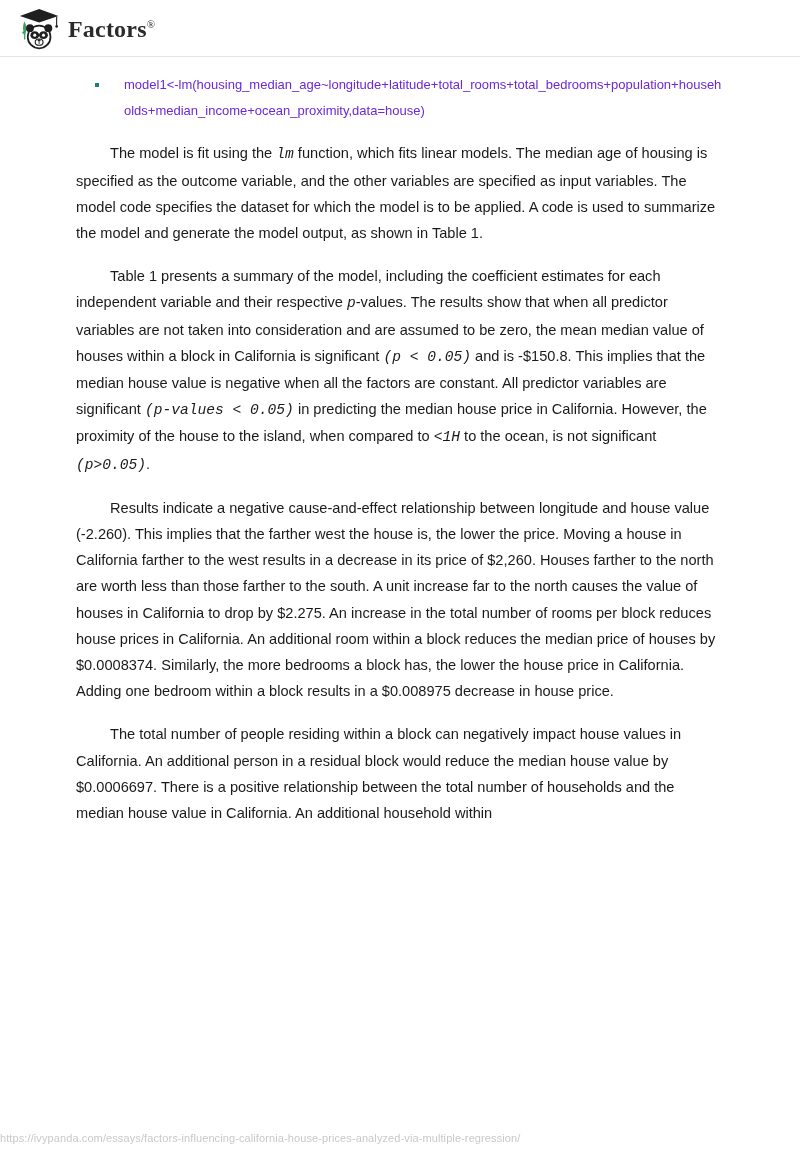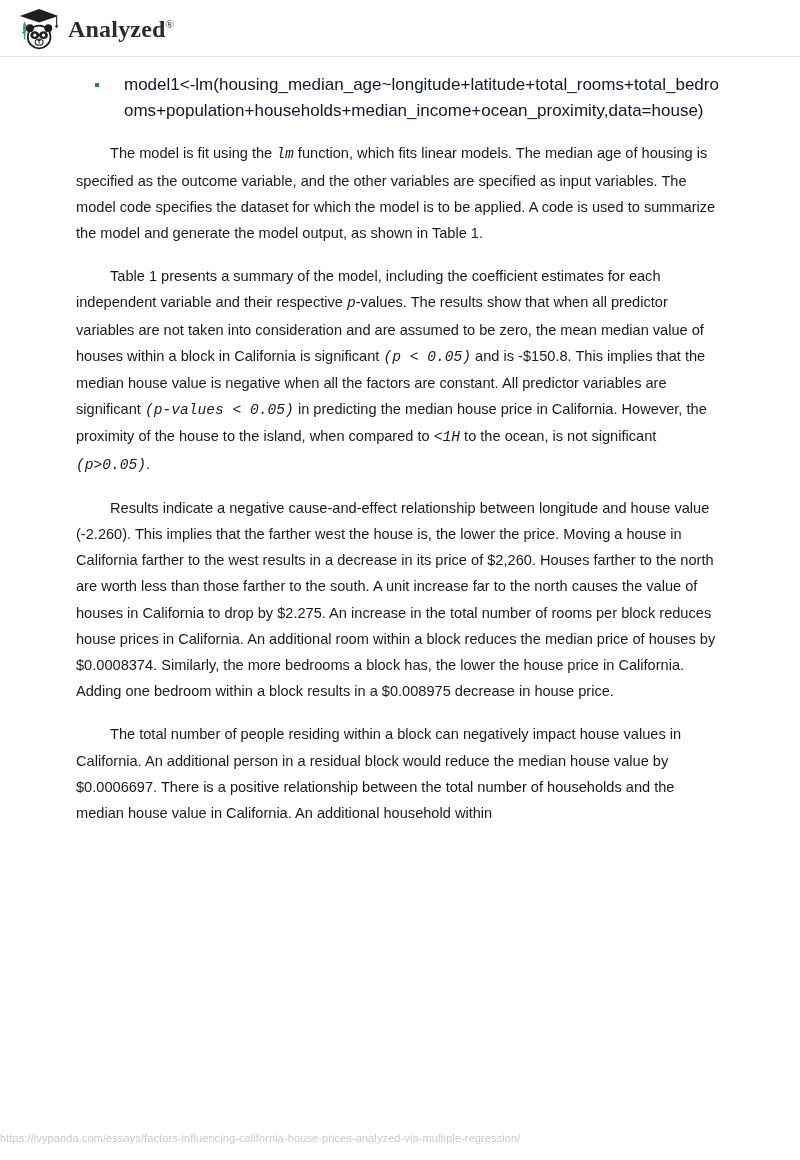--- a/index.html
+++ b/index.html
@@ -97,23 +97,23 @@
     text-align: left;
   }
 
   ul.code-list {
     list-style: none;
     margin: 0 0 16px 0;
     padding: 0;
   }
   ul.code-list li {
     position: relative;
-    font-size: 17px;
+    font-size: 13px;
     line-height: 26.2px;
-    color: #0f172a;
+    color: #6d28d9;
     padding-left: 48px;
     margin: 0;
     word-break: break-all;
   }
   ul.code-list li::before {
     content: "";
     position: absolute;
     left: 19px;
     top: 11px;
     width: 4px;
@@ -164,21 +164,21 @@
       <circle cx="38" cy="62" r="3.5" fill="#ffffff"></circle>
       <circle cx="58" cy="62" r="3.5" fill="#ffffff"></circle>
 
       <path d="M48 62 L48 62" stroke="#1f1f1f" stroke-width="2"></path>
       <rect x="46" y="60" width="4" height="3" fill="#1f1f1f"></rect>
 
       <ellipse cx="48" cy="78" rx="9" ry="7" fill="#ffffff" stroke="#1f1f1f" stroke-width="2.5"></ellipse>
       <ellipse cx="48" cy="74" rx="3.5" ry="2.5" fill="#1f1f1f"></ellipse>
       <path d="M48 77 L48 82" stroke="#1f1f1f" stroke-width="2"></path>
     </svg>
-    <span class="brand-name"><span>Analyzed</span><span class="brand-reg">®</span></span>
+    <span class="brand-name"><span>Factors</span><span class="brand-reg">®</span></span>
   </div>
 
 </div>
 <div class="header-divider"></div>
 
 <div class="content">
 
 
 
   <ul class="code-list">

